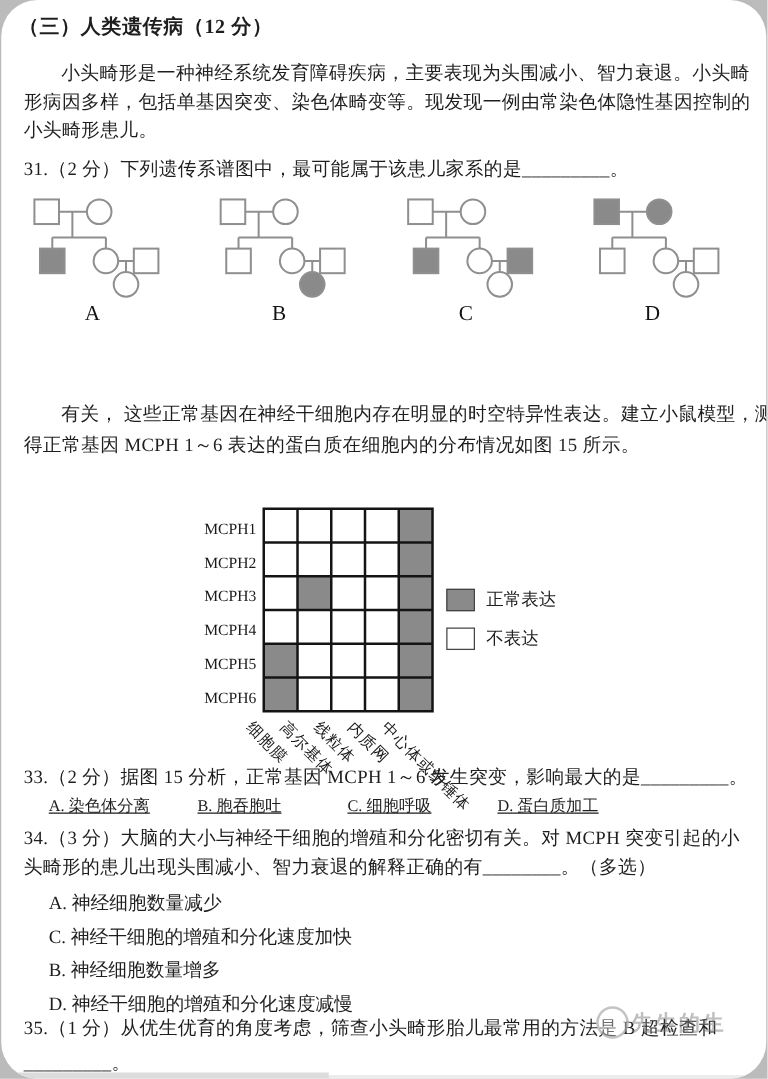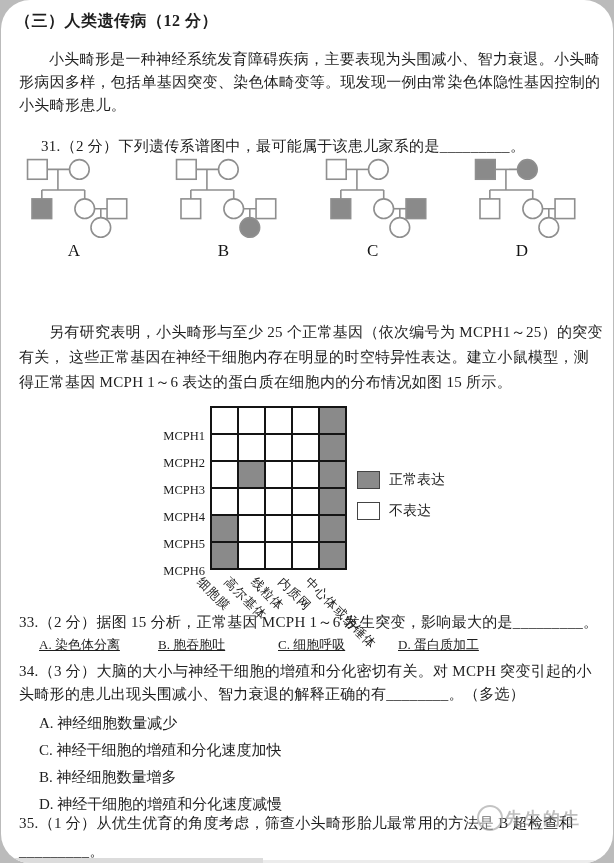--- a/index.html
+++ b/index.html
@@ -26,21 +26,21 @@
   .pedlabel{font-size:17px; text-align:center; width:118px; margin-top:1px; color:#141414;}
   
   .figure{left:0; top:403px; width:614px; height:206px;}
   .grid{
     position:absolute; left:209px; top:3px;
     display:grid; grid-template-columns:repeat(5,25px); grid-auto-rows:25px;
     gap:2px; padding:2px; background:#141414; width:max-content;
   }
   .cell{background:#ffffff;}
   .cell.on{background:var(--gray,#8a8a8a);}
-  .rowlabs{position:absolute; left:138px; top:20px; width:66px; text-align:right;}
+  .rowlabs{position:absolute; left:138px; top:7px; width:66px; text-align:right;}
   .rowlab{height:27px; line-height:27px; font-size:12.5px; color:#1a1a1a;}
   .collab{
     position:absolute; white-space:nowrap; font-size:12.5px; color:#1a1a1a;
     transform:rotate(45deg); transform-origin:0 0; letter-spacing:1px;
   }
   .legend{position:absolute; left:356px; top:68px;}
   .legend-row{display:flex; align-items:center; margin-bottom:13px;}
   .swatch{width:21px; height:16px; border:1.5px solid #444; margin-right:9px;}
   .swatch.on{background:var(--gray,#8a8a8a);}
   .swatch.off{background:#fff;}
@@ -65,21 +65,21 @@
 <div class="page">
 
   <div class="abs title" style="left:14px; top:11px;">（三）人类遗传病（12 分）</div>
 
   <div class="abs para" style="left:18px; top:48px;">
     <div class="line">小头畸形是一种神经系统发育障碍疾病，主要表现为头围减小、智力衰退。小头畸</div>
     <div class="line">形病因多样，包括单基因突变、染色体畸变等。现发现一例由常染色体隐性基因控制的</div>
     <div class="line">小头畸形患儿。</div>
   </div>
 
-  <div class="abs qline" style="left:18px; top:135px;margin-left:22px;">31.（2 分）下列遗传系谱图中，最可能属于该患儿家系的是_________。</div>
+  <div class="abs qline" style="left:18px; top:125px;">31.（2 分）下列遗传系谱图中，最可能属于该患儿家系的是_________。</div>
 
   <div class="abs pedrow">
     <div class="pedfig pedigree">
         <svg viewBox="0 0 132 94" class="pedsvg">
           <line x1="36" y1="15" x2="61" y2="15"></line>
           <line x1="48" y1="15" x2="48" y2="38"></line>
           <line x1="30" y1="38" x2="78" y2="38"></line>
           <line x1="30" y1="38" x2="30" y2="48"></line>
           <line x1="78" y1="38" x2="78" y2="48"></line>
           <line x1="89" y1="59" x2="103" y2="59"></line>
@@ -144,21 +144,20 @@
           <circle cx="78" cy="59" r="11" fill="#ffffff"></circle>
           <rect x="103" y="48" width="22" height="22" fill="#ffffff"></rect>
           <circle cx="96" cy="80" r="11" fill="#ffffff"></circle>
         </svg>
       <div class="pedlabel">D</div>
     </div>
   </div>
 
 
   <div class="abs para research" style="left:18px; top:320px;">
-    <div class="line">另有研究表明，小头畸形与至少 25 个正常基因（依次编号为 MCPH1～25）的突变</div>
     <div class="line">有关， 这些正常基因在神经干细胞内存在明显的时空特异性表达。建立小鼠模型，测</div>
     <div class="line">得正常基因 MCPH 1～6 表达的蛋白质在细胞内的分布情况如图 15 所示。</div>
   </div>
 
   <div class="abs figure">
     <div class="rowlabs">
         <div class="rowlab">MCPH1</div>
         <div class="rowlab">MCPH2</div>
         <div class="rowlab">MCPH3</div>
         <div class="rowlab">MCPH4</div>

